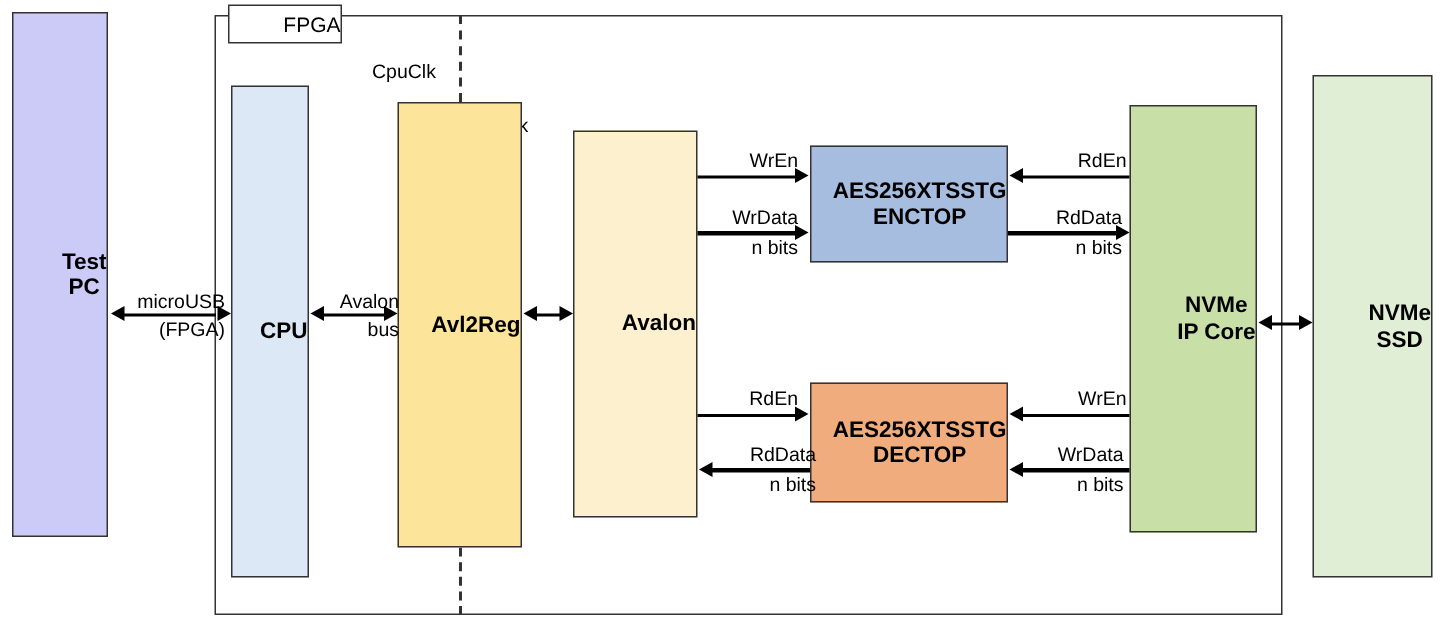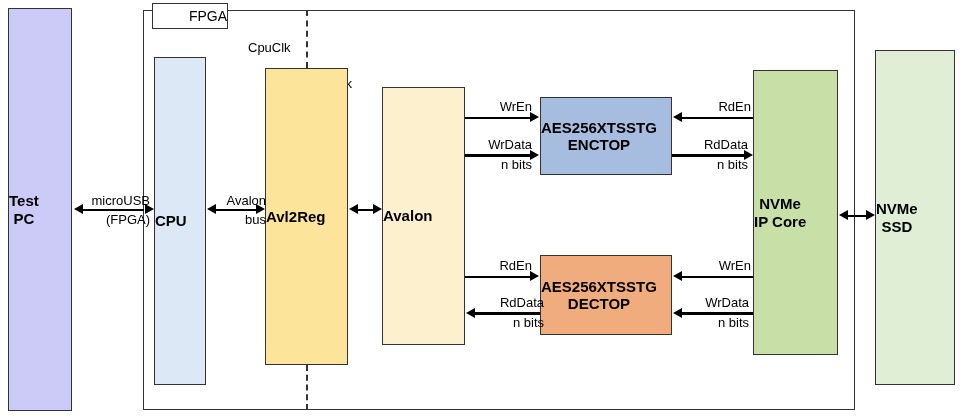--- a/index.html
+++ b/index.html
@@ -1,21 +1,21 @@
 <!DOCTYPE html>
 <html><head>
 <meta charset="utf-8">
 <style>
   html,body{margin:0;padding:0;background:#ffffff;}
   #canvas{
     position:relative;width:965px;height:419px;background:#ffffff;
     font-family:"Liberation Sans", sans-serif;overflow:hidden;
   }
   .box{position:absolute;box-sizing:border-box;border:1.5px solid #333;
-       display:flex;align-items:center;justify-content:flex-start;text-align:center;
+       display:flex;align-items:center;justify-content:flex-end;text-align:center;
        font-weight:bold;font-size:15px;color:#000;line-height:1.15;}
   .frame{position:absolute;box-sizing:border-box;border:1.5px solid #333;background:transparent;}
   .tab{position:absolute;box-sizing:border-box;border:1.5px solid #333;background:#fff;
        display:flex;align-items:center;justify-content:flex-end;font-size:14px;color:#000;}
   .lbl{position:absolute;font-size:13px;color:#000;white-space:nowrap;text-align:right;line-height:1.1;}
   .hline{position:absolute;background:#000;height:1.6px;}
   .hline.thick{height:2.6px;}
   .vdash{position:absolute;width:0;border-left:2px dashed #333;}
   .arrowhead{position:absolute;width:0;height:0;}
   .ar-right{border-top:5.5px solid transparent;border-bottom:5.5px solid transparent;border-left:9px solid #000;}
@@ -29,21 +29,21 @@
   <div class="frame" style="left:143px;top:10px;width:712px;height:400px;"></div>
   <div class="tab" style="left:152px;top:3px;width:76px;height:26px;">
     <span>FPGA</span>
   </div>
 
   <div class="vdash" style="left:306px;top:10px;height:58px;"></div>
   <div class="vdash" style="left:306px;top:365px;height:45px;"></div>
   <div class="lbl" style="left:248px;top:41px;width:56px;text-align:left;">CpuClk</div>
   <div class="lbl" style="left:299px;top:41px;width:60px;text-align:center;margin-top:36px;">UserClk</div>
 
-  <div class="box" style="left:8px;top:8px;width:64px;height:403px;background:#CCCBF8;">
+  <div class="box" style="left:8px;top:8px;width:64px;height:350px;background:#CCCBF8;">
     <div>
       <div>Test</div>
       <div>PC</div>
     </div>
   </div>
 
   <div class="box" style="left:154px;top:57px;width:52px;height:328px;background:#DCE8F5;">
     <span>CPU</span>
   </div>
 

